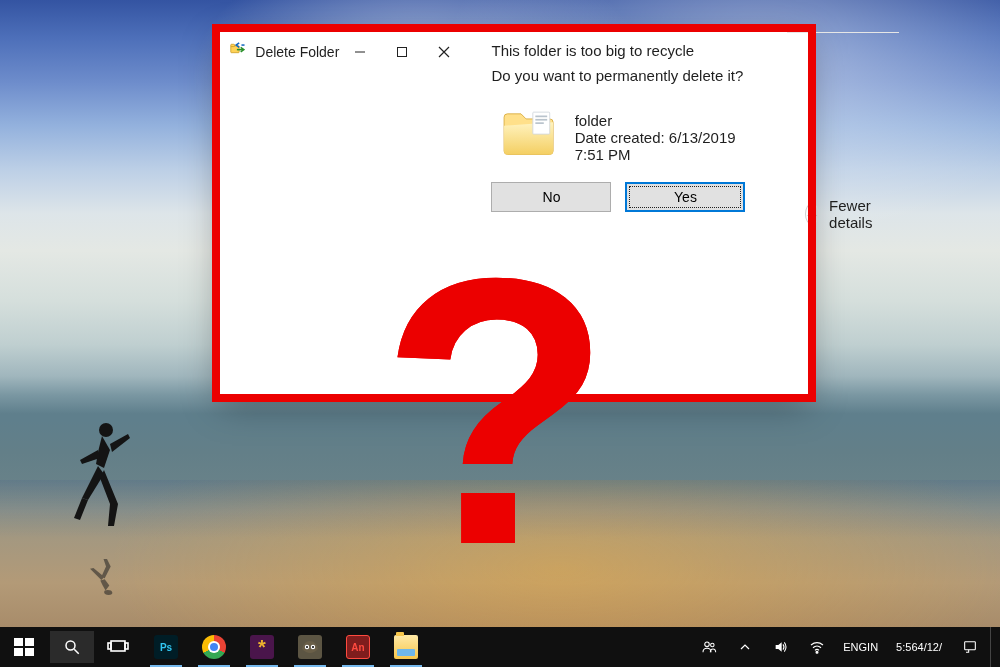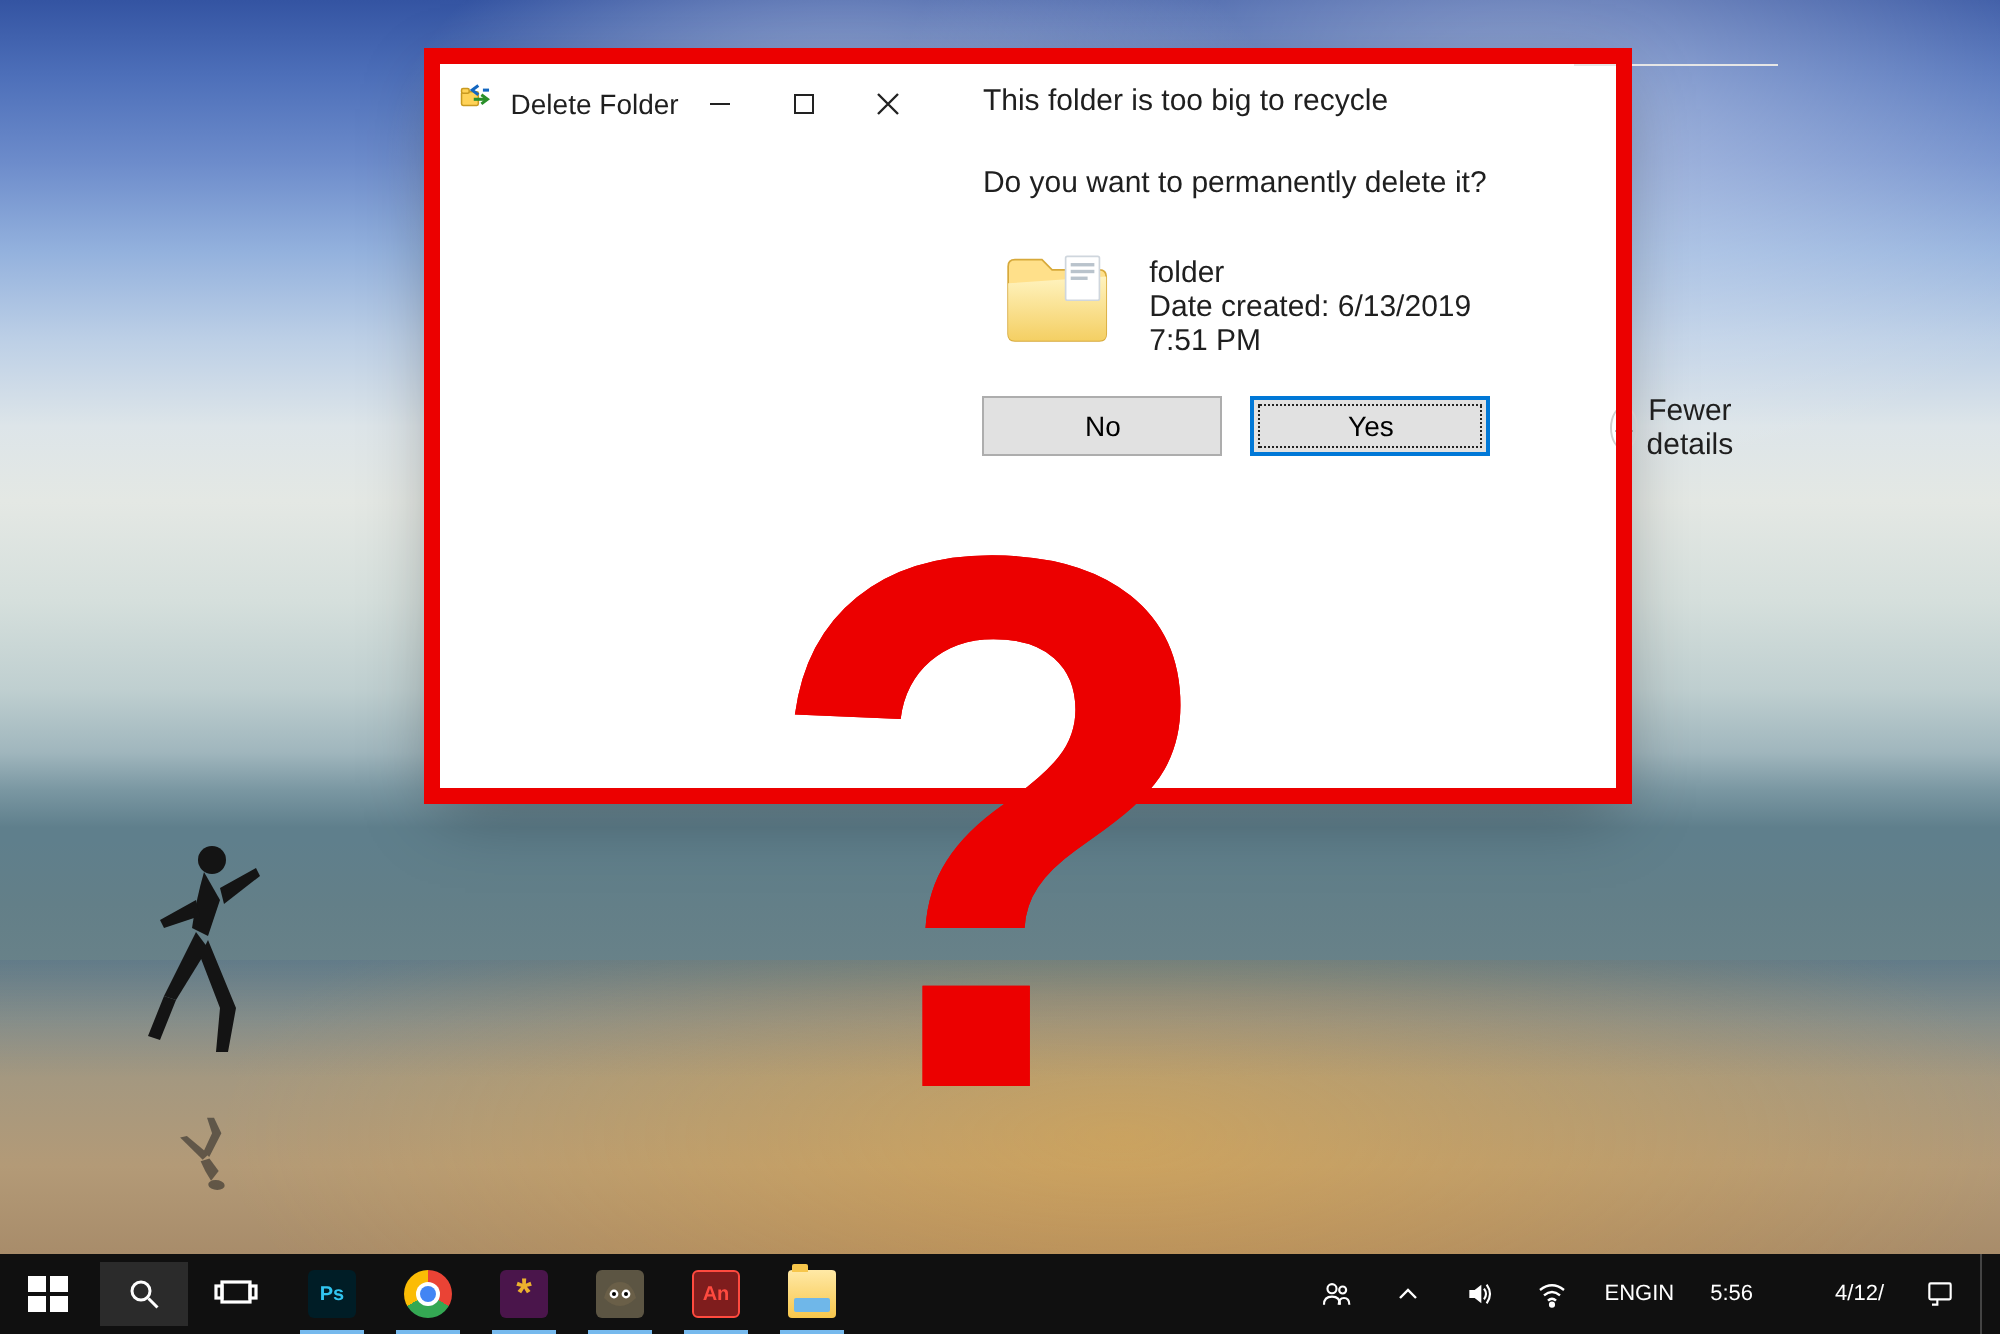--- a/index.html
+++ b/index.html
@@ -88,21 +88,21 @@
     .titlebar .icon { width: 20px; height: 20px; margin-right: 10px; }
     .titlebar .title { flex: 0 0 auto; font-size: 14px; }
     .titlebar .spacer { flex: 1; }
     .winbtn {
       width: 55px; height: 40px; display: flex;
       align-items: center; justify-content: center;
       color: #222;
     }
     .winbtn svg { width: 12px; height: 12px; }
     .dlgBody { padding: 10px 26px 0 26px; flex: 1; }
-    .dlgBody .line1 { margin-bottom: 24px; }
+    .dlgBody .line1 { margin-bottom: 8px; }
     .dlgBody .line2 { margin-bottom: 18px; }
     .itemRow { display: flex; align-items: center; gap: 16px; padding-left: 8px; }
     .folderIcon { width: 70px; height: 70px; }
     .itemMeta .name { font-size: 15px; }
     .itemMeta .date { font-size: 15px; }
     .btnRow {
       display: flex; justify-content: flex-end; gap: 14px;
       padding: 10px 16px 0 0;
     }
     .dlgBtn {
@@ -113,21 +113,21 @@
       display: flex; align-items: center; justify-content: center;
       cursor: default;
     }
     .dlgBtn.primary {
       border: 2px solid #0078d7;
       outline: 1px dotted #222; outline-offset: -5px;
     }
     .dlgFooter {
       border-top: 1px solid #e6e6e6;
       padding: 14px 18px;
-      display: flex; align-items: center; gap: 0; text-align: center;
+      display: flex; align-items: center; gap: 10px;
     }
     .chev {
       width: 22px; height: 22px; border: 1px solid #cfcfcf; border-radius: 50%;
       display: flex; align-items: center; justify-content: center;
     }
     .chev svg { width: 10px; height: 10px; }
 
     
     .taskbar {
       position: absolute; left: 0; right: 0; bottom: 0; height: 40px;
@@ -159,21 +159,21 @@
     }
     .explorer{background:linear-gradient(#ffe9a6,#f7c64b);position:relative;border-radius:2px;}
     .explorer::before{content:"";position:absolute;left:2px;top:-3px;width:8px;height:4px;background:#f7c64b;border-radius:1px 1px 0 0;}
     .explorer::after{content:"";position:absolute;left:3px;right:3px;bottom:3px;height:7px;background:#6fb7e9;border-radius:1px;}
 
     .tbSpacer{flex:1;}
     .tray{display:flex;align-items:center;gap:4px;padding-right:4px;}
     .trayBtn{height:40px;padding:0 8px;display:flex;align-items:center;justify-content:center;}
     .trayBtn svg{width:16px;height:16px;}
     .lang{font-size:11px; line-height:1.1; text-align:right; padding:16px 6px;}
-    .clock{font-size:11px; line-height:1.1; text-align:right; padding:0 8px;gap:41px;}
+    .clock{font-size:11px; line-height:1.1; text-align:right; padding:0 8px;}
     .showdesk{width:6px;height:40px;border-left:1px solid #444;}
   </style>
 </head>
 <body>
 
 <div class="wallpaper"></div>
 <div class="sea"></div>
 <div class="wetSand"></div>
 <div class="sandReflect"></div>
 

